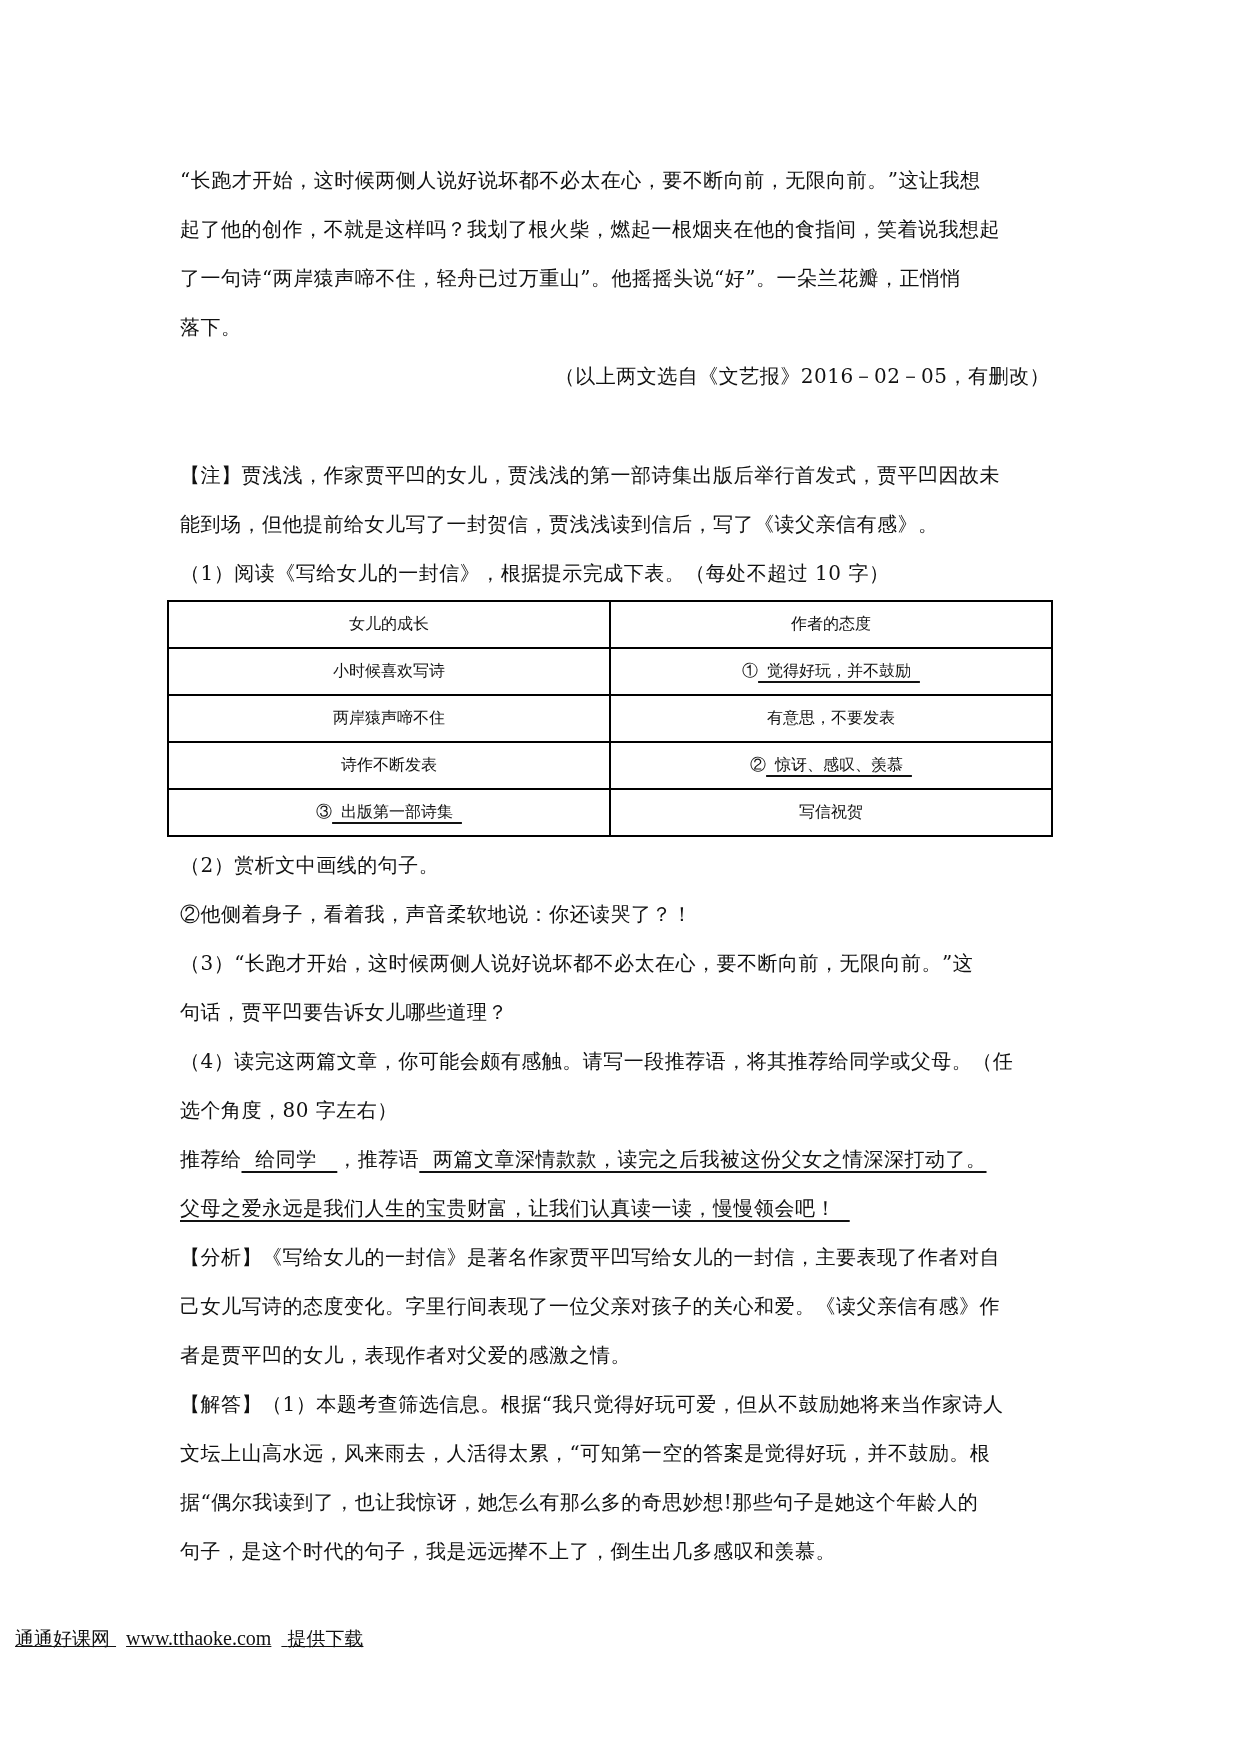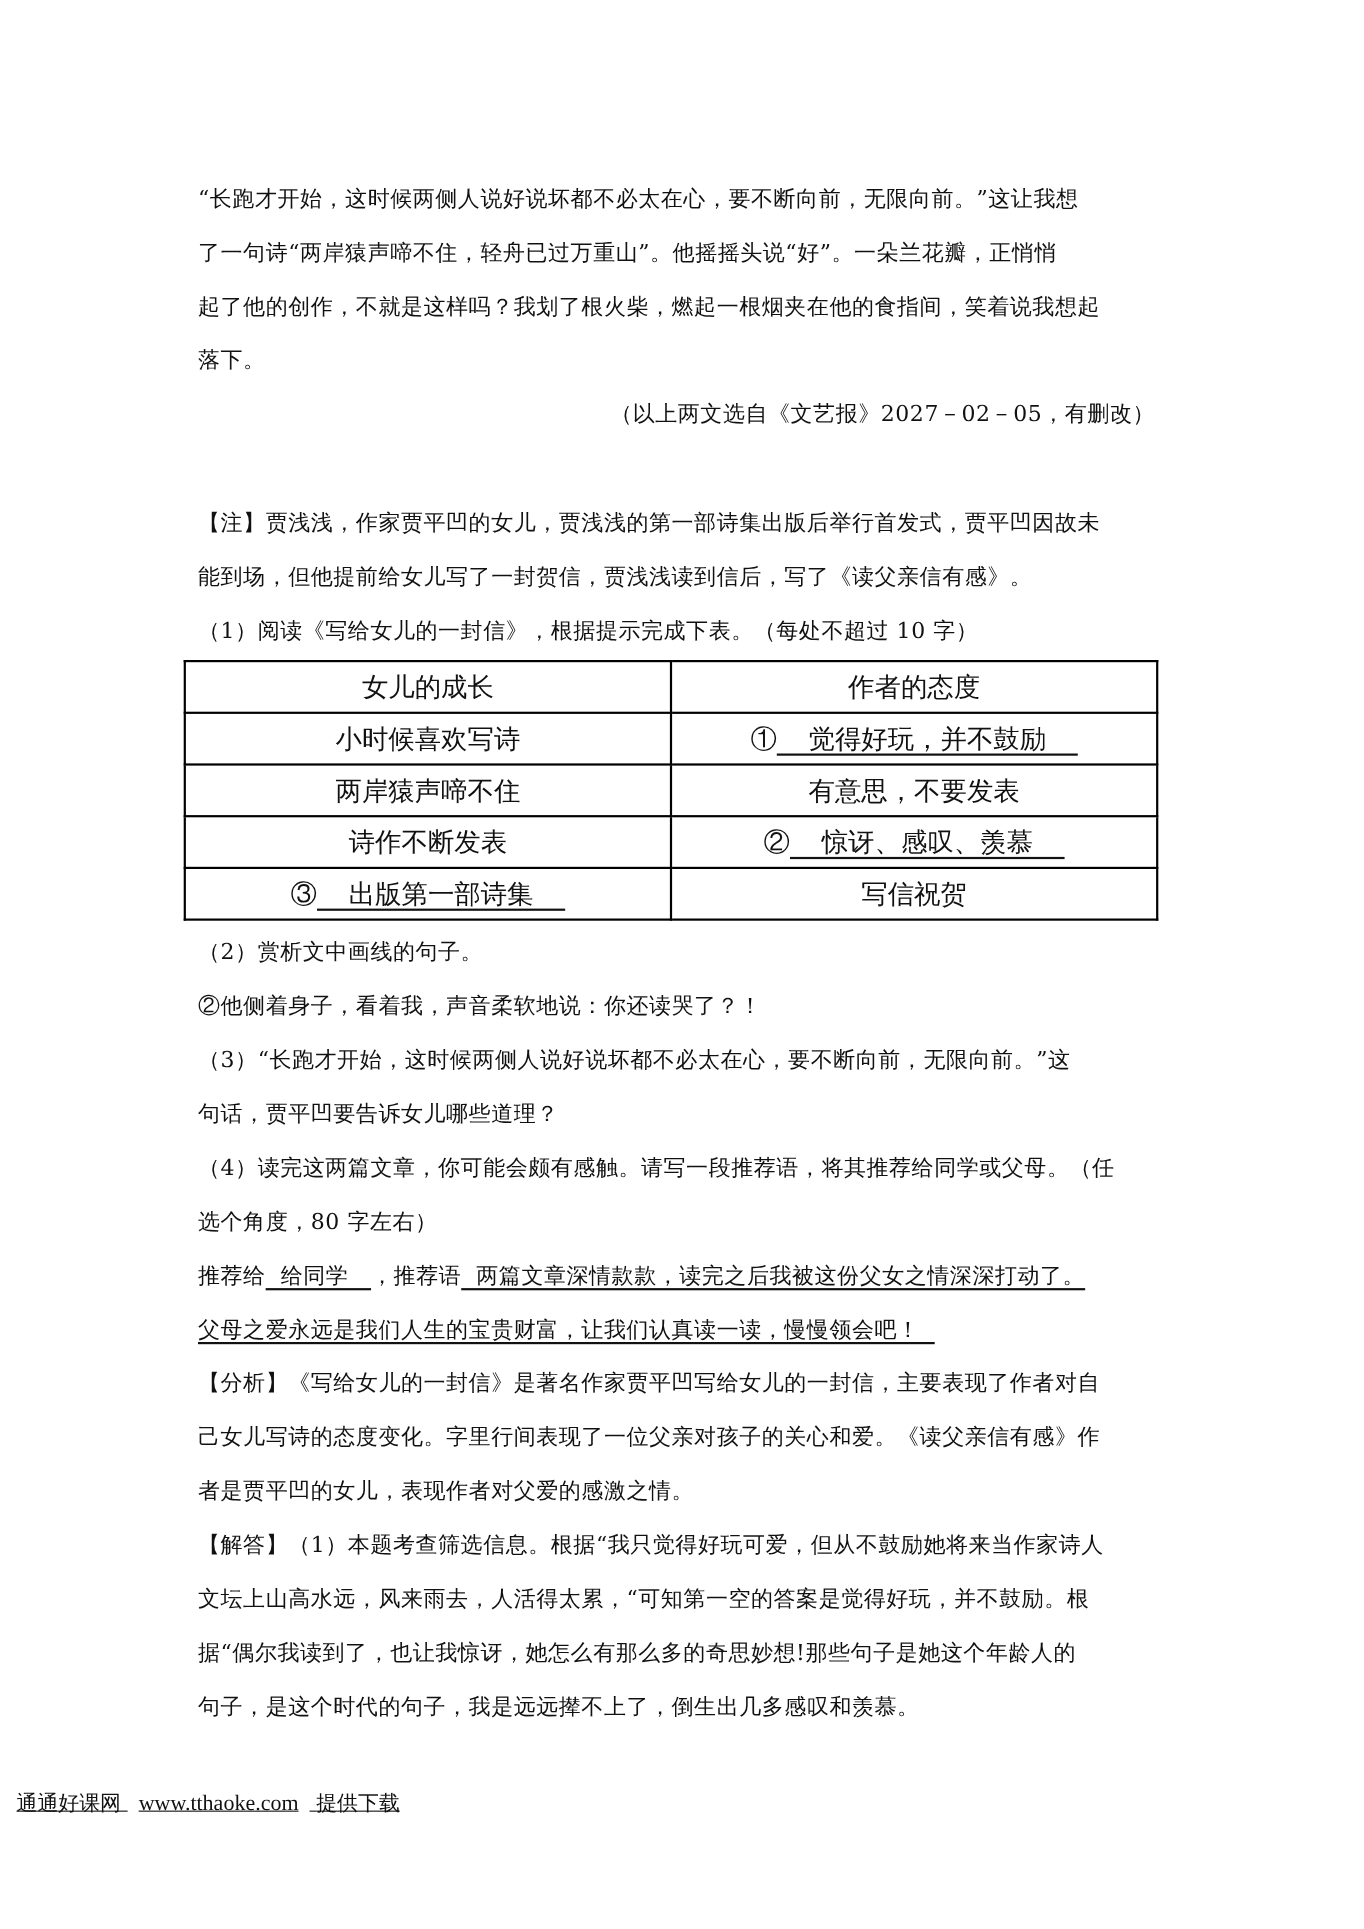--- a/index.html
+++ b/index.html
@@ -4,34 +4,34 @@
 <style>
   html, body { margin: 0; padding: 0; background: #ffffff; }
   body { width: 1240px; height: 1754px; position: relative; overflow: hidden;
          font-family: "DejaVu Serif", "Liberation Serif", serif; color: #111; }
   .page { position: absolute; left: 180px; top: 156px; width: 870px; }
   .line { font-size: 20px; line-height: 49px; height: 49px; white-space: nowrap; letter-spacing: 0.5px; }
   .right { text-align: right; padding-right: 0; }
   .u { text-decoration: underline; text-decoration-thickness: 2px; text-underline-offset: 5px; white-space: pre; }
   .gap { height: 50px; }
   table.tbl { border-collapse: collapse; width: 886px; margin-left: -13px; margin-top: 2px; margin-bottom: 4px; }
-  table.tbl td { border: 2px solid #000; height: 45px; text-align: center; font-size: 24px;
-                 font-family: Liberation Mono, monospace; width: 50%; padding: 0; }
+  table.tbl td { border: 2px solid #000; height: 45px; text-align: center; font-size: 16px;
+                 font-family: Liberation Sans, sans-serif; width: 50%; padding: 0; }
   .footer { position: absolute; top: 1626px; left: 15px; width: 1240px; text-align: left; font-size: 19px; text-decoration: underline; }
   .footer .url { font-family: "Liberation Serif", serif; font-size: 20px; margin: 0 10px; }
 </style>
 </head>
 <body>
 
 <div class="page">
   <div class="line">“长跑才开始，这时候两侧人说好说坏都不必太在心，要不断向前，无限向前。”这让我想</div>
+  <div class="line">起了他的创作，不就是这样吗？我划了根火柴，燃起一根烟夹在他的食指间，笑着说我想起</div>
   <div class="line">了一句诗“两岸猿声啼不住，轻舟已过万重山”。他摇摇头说“好”。一朵兰花瓣，正悄悄</div>
-  <div class="line">起了他的创作，不就是这样吗？我划了根火柴，燃起一根烟夹在他的食指间，笑着说我想起</div>
   <div class="line">落下。</div>
-  <div class="line right">（以上两文选自《文艺报》2027－02－05，有删改）</div>
+  <div class="line right">（以上两文选自《文艺报》2016－02－05，有删改）</div>
 
   <div class="gap"></div>
 
   <div class="line"><span>【注】</span><span>贾浅浅，作家贾平凹的女儿，贾浅浅的第一部诗集出版后举行首发式，贾平凹因故未</span></div>
   <div class="line">能到场，但他提前给女儿写了一封贺信，贾浅浅读到信后，写了《读父亲信有感》。</div>
 
   <div class="line">（1）阅读《写给女儿的一封信》，根据提示完成下表。（每处不超过 10 字）</div>
 
   <table class="tbl">
     <tbody>

